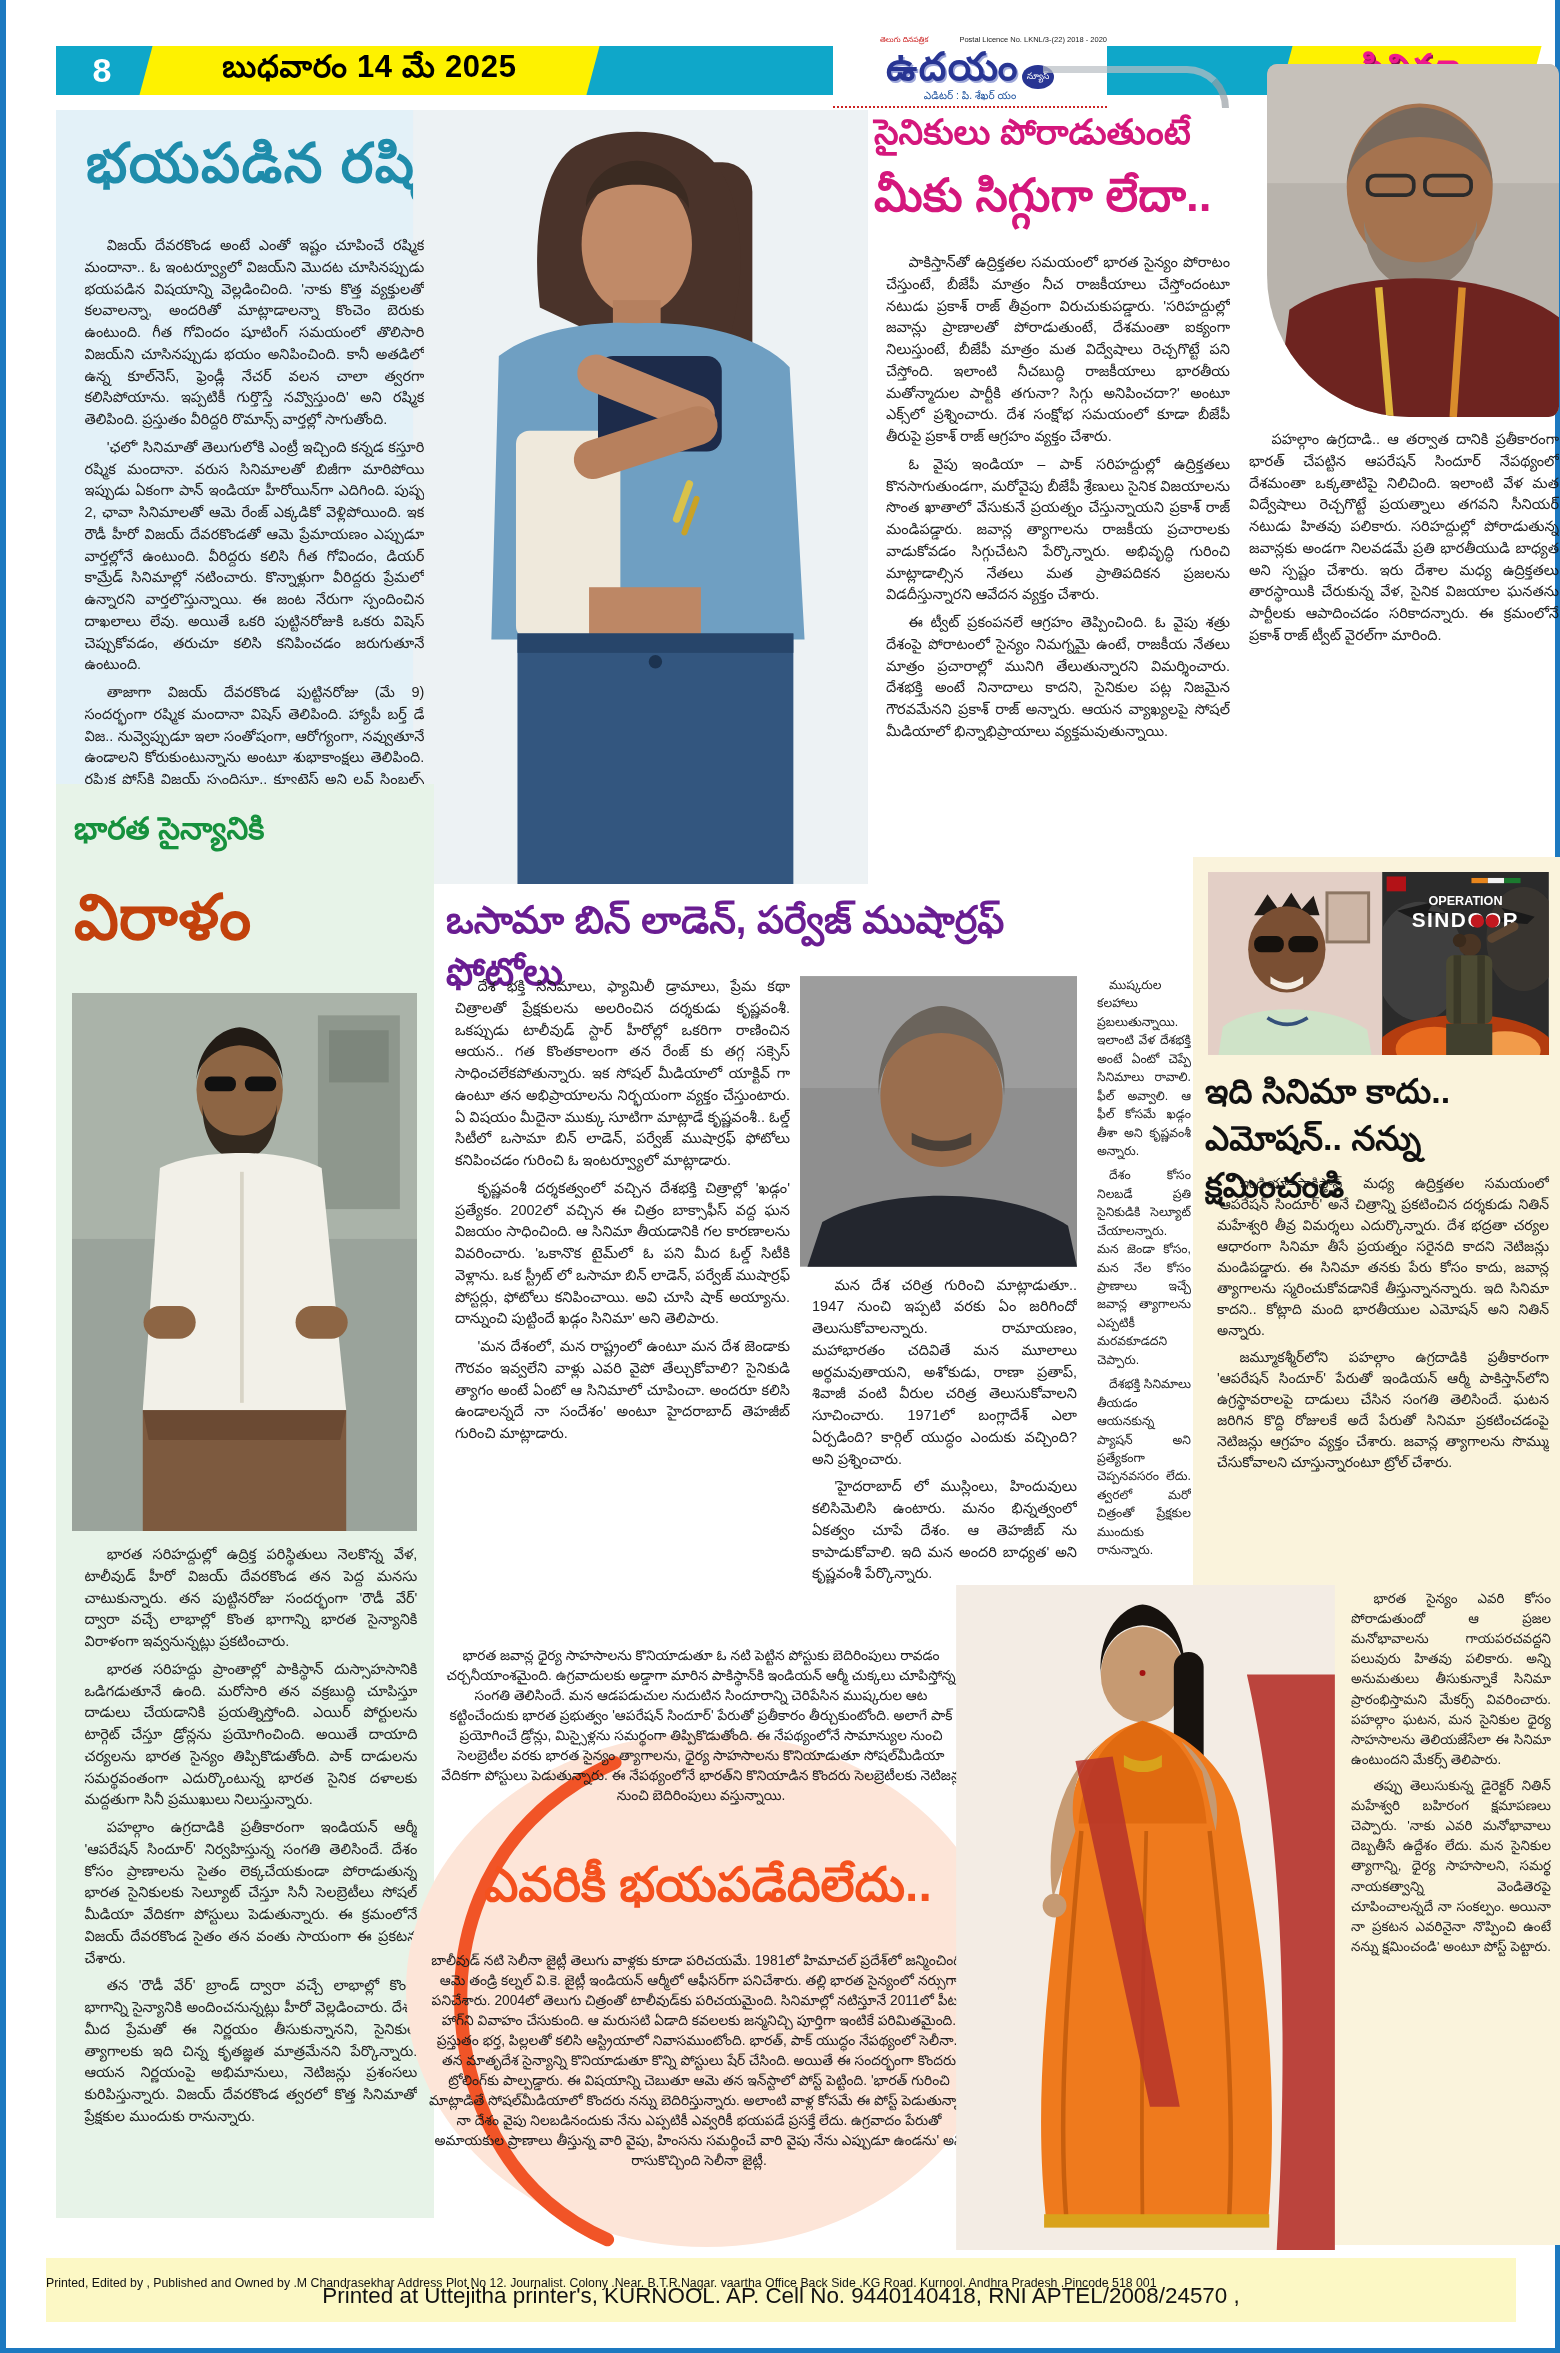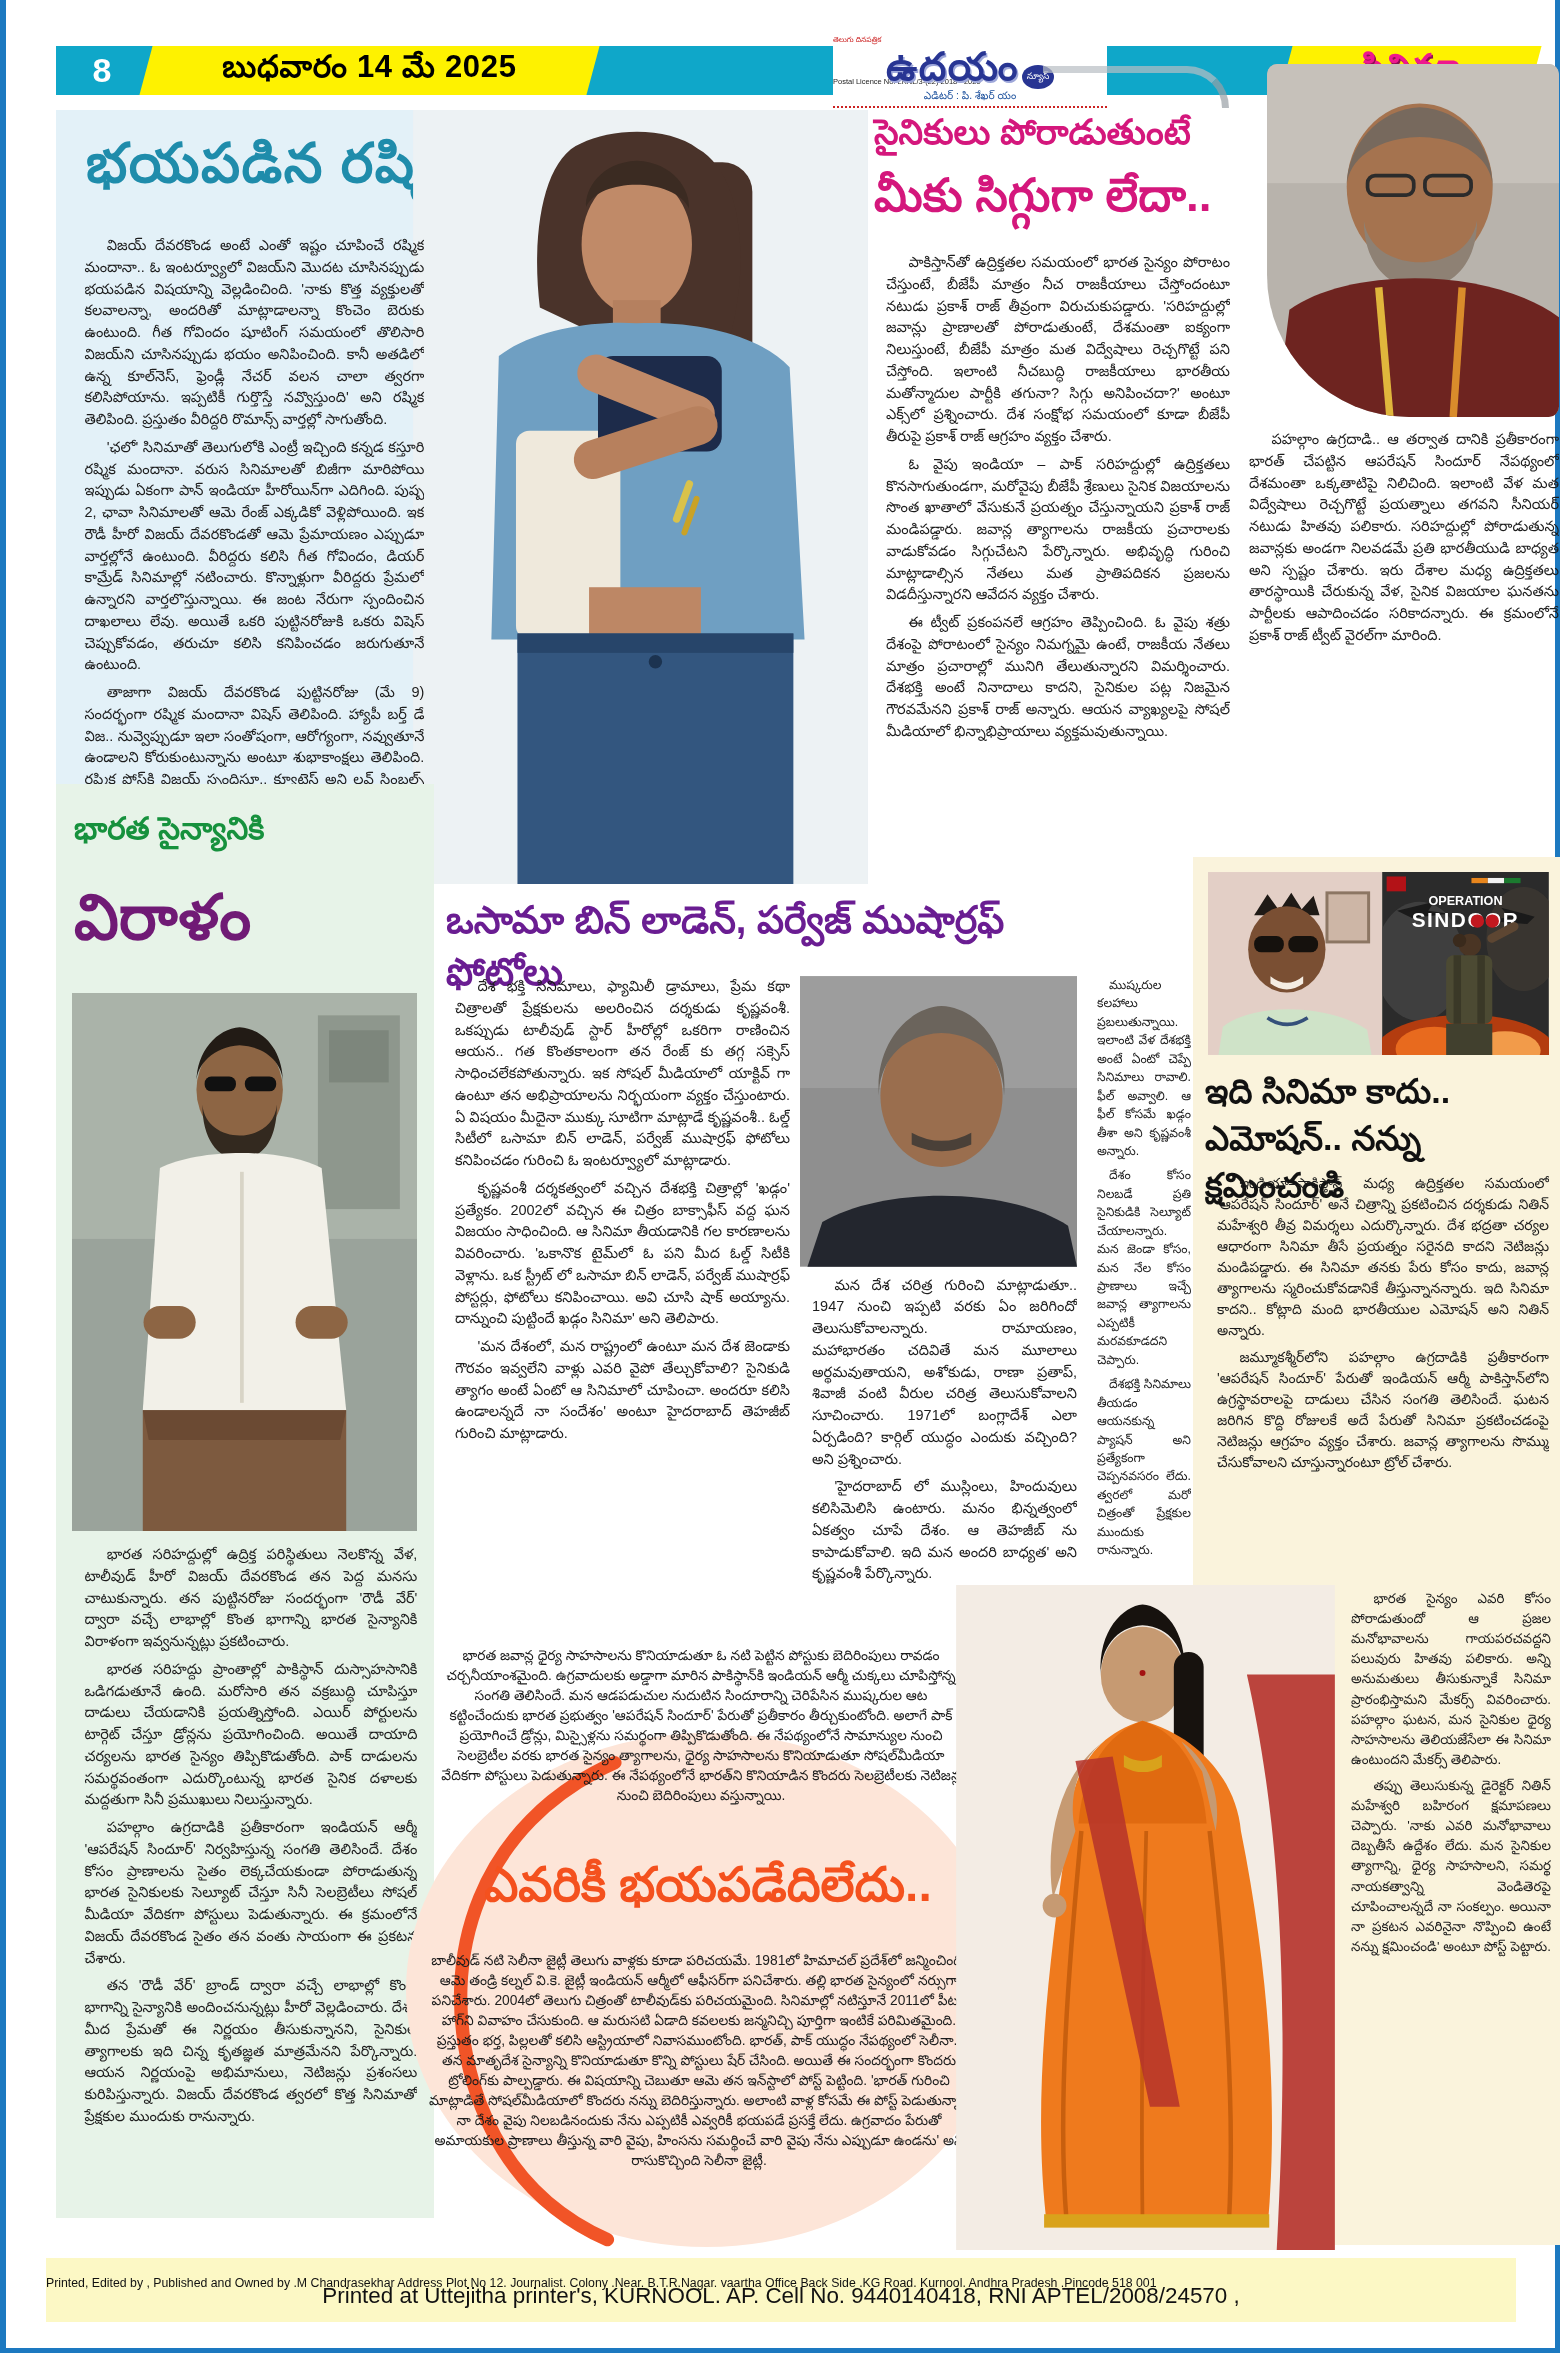--- a/index.html
+++ b/index.html
@@ -13,21 +13,21 @@
   
   .mast-bar { position:absolute; left:56px; top:46px; width:1479px; height:49px; background:#0fa7c9; }
   .pageno { position:absolute; left:72px; top:49px; width:60px; height:43px; color:#ffffff; font-size:34px; font-weight:bold; text-align:center; line-height:43px; }
   .plate { position:absolute; top:46px; height:49px; background:#fef200; transform:skewX(-15deg); }
   .plate-date { left:146px; width:447px; }
   .plate-section { left:1286px; width:249px; }
   .plate-text { position:absolute; top:46px; height:49px; display:flex; align-items:center; justify-content:center; }
   .date-text { left:146px; width:447px; font-size:31px; font-weight:bold; color:#000; letter-spacing:0.7px; }
   .section-text { left:1286px; width:249px; font-size:34px; font-weight:bold; color:#ef188e; text-shadow:1.5px 1.5px 0 #8c0f52; letter-spacing:1.5px; }
   .logo-panel { position:absolute; left:833px; top:33px; width:274px; height:75px; background:#ffffff; border-bottom:2.2px dotted #cc2222; }
-  .logo-top { position:absolute; left:0; top:2.2px; width:100%; display:flex; justify-content:space-between; gap:31px;flex-direction:column; }
+  .logo-top { position:absolute; left:0; top:2.2px; width:100%; display:flex; justify-content:flex-end; gap:31px; }
   .logo-tagline { font-size:7.5px; color:#cc2222; }
   .logo-postal { font-size:7.5px; color:#222; }
   .logo-main-row { position:absolute; left:0; top:12px; width:100%; text-align:center; }
   .logo-main { font-size:39px; font-weight:bold; color:#283593; letter-spacing:1.5px; text-shadow:1.5px 1.5px 0 #9fa8da; }
   .logo-badge { display:inline-block; background:#283593; color:#fff; font-size:9px; border-radius:50%; padding:6px 4.5px; vertical-align:middle; margin-left:3px; }
   .logo-editor { position:absolute; left:0; top:57px; width:100%; text-align:center; font-size:10.4px; color:#1a4f9c; }
 
   
   .bodytext { font-size:14.5px; line-height:1.5; color:#1c1c1c; text-align:justify; overflow:hidden; }
   .bodytext p { text-indent:22.4px; margin:0 0 6px 12px; }
@@ -42,21 +42,21 @@
   .swoosh { position:absolute; left:1043px; top:66px; width:186px; height:42px; border-right:7.5px solid #9aa0a6; border-top:7.5px solid #b9bec4; border-radius:0 52px 0 0; opacity:.7; }
   .pr-h1 { position:absolute; left:874px; top:112px; font-size:35px; font-weight:bold; color:#d4177c; }
   .pr-h2 { position:absolute; left:874px; top:168px; font-size:46px; font-weight:bold; color:#d4177c; }
   .pr-photo { position:absolute; left:1267px; top:64px; width:292px; height:353px; border-radius:10.4px 10.4px 10.4px 142px; overflow:hidden; }
   .pr-colA { position:absolute; left:874px; top:252px; width:356px; height:605px; }
   .pr-colB { position:absolute; left:1237px; top:429px; width:322px; height:428px; }
 
   
   .green-block { position:absolute; left:56px; top:784px; width:378px; height:1434px; background:#e7f3e8; }
   .don-h1 { position:absolute; left:18px; top:27px; font-size:31px; font-weight:bold; color:#16913d; }
-  .don-h2 { position:absolute; left:18px; top:97px; font-size:63px; font-weight:bold; color:#701a75; }
+  .don-h2 { position:absolute; left:18px; top:97px; font-size:63px; font-weight:bold; color:#c2410c; }
   .vijay-photo { position:absolute; left:16.4px; top:209px; width:345px; height:538px; }
   .don-body { position:absolute; left:16.4px; top:760px; width:345px; height:656px; }
 
   
   .kv-headline { position:absolute; left:446px; top:899px; width:656px; font-size:38px; font-weight:bold; color:#6a1d92; }
   .kv-col1 { position:absolute; left:443px; top:976px; width:347px; height:814px; }
   .kv-col2 { position:absolute; left:800px; top:976px; width:277px; height:814px; }
   .kv-photo { width:277px; height:291px; margin-bottom:7.5px; }
   .kv-col3 { position:absolute; left:1085px; top:976px; width:106px; height:814px; font-size:12.3px; }
   .kv-col3 p { text-indent:12px; }

